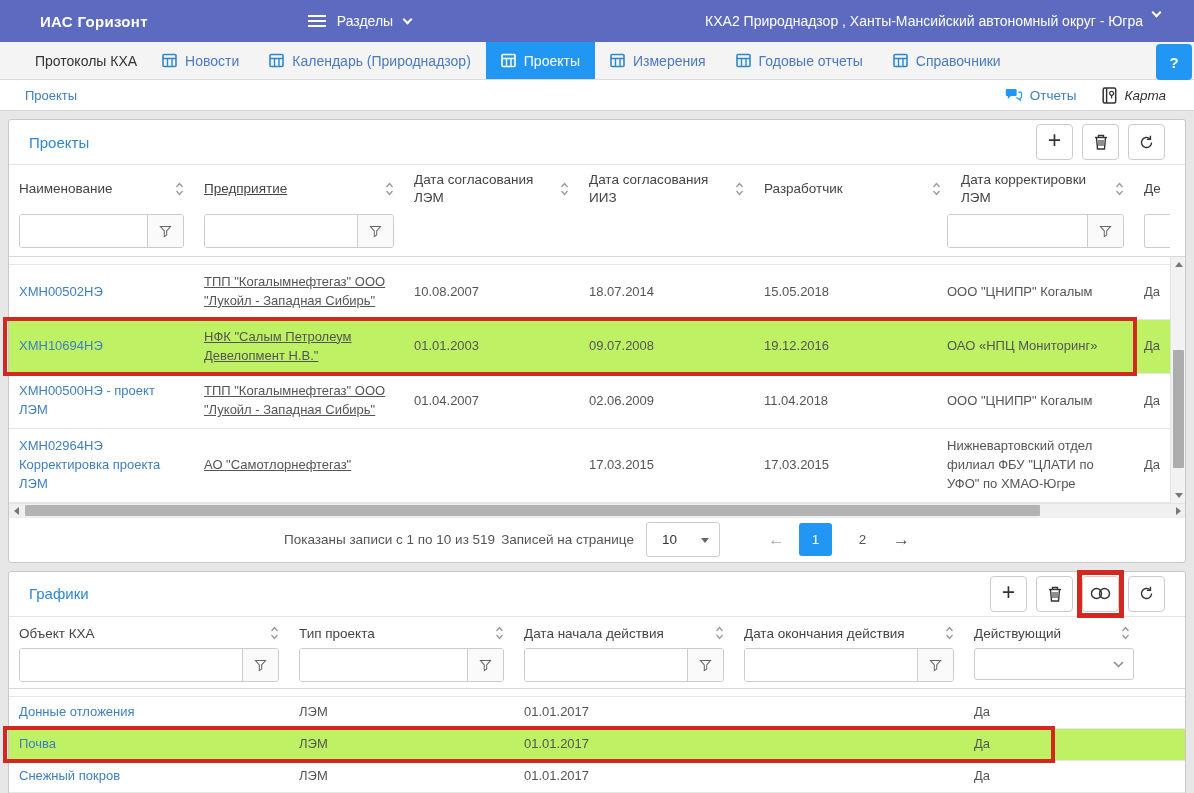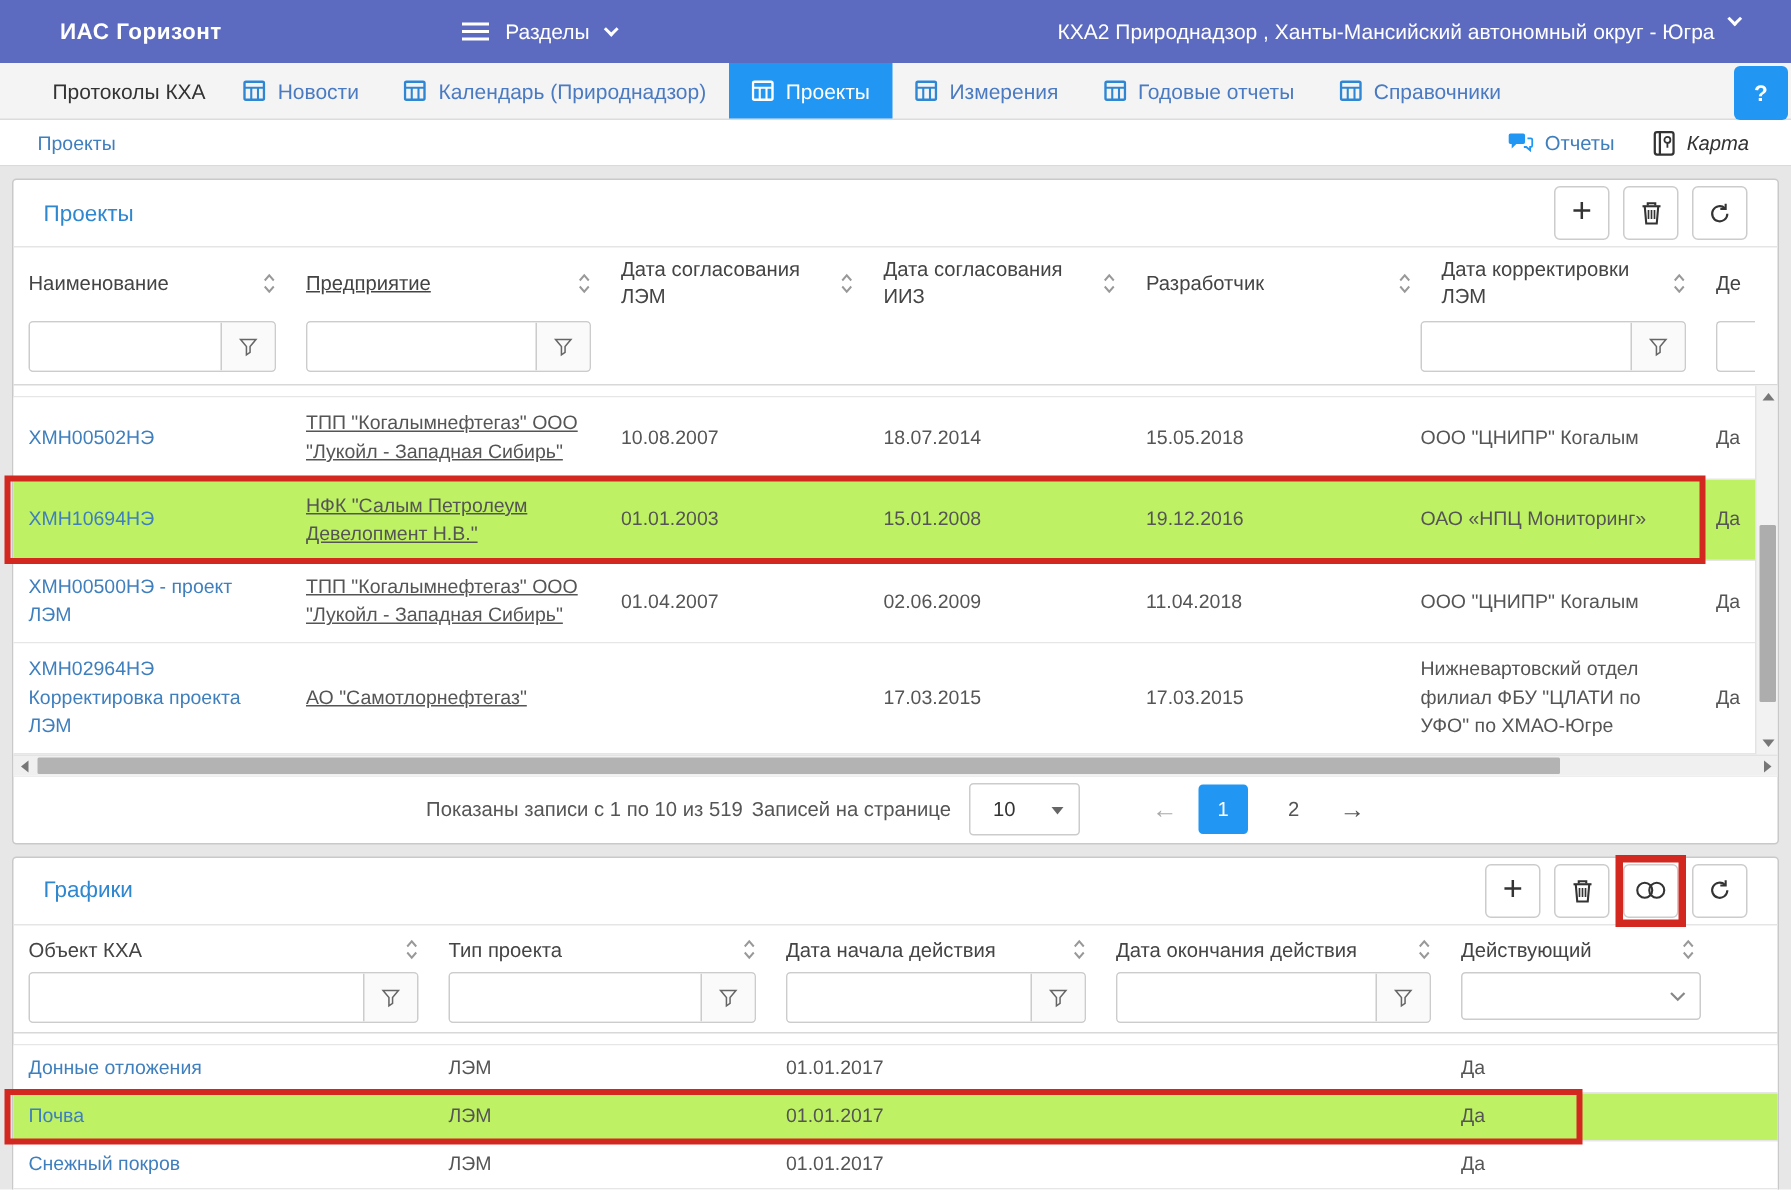--- a/index.html
+++ b/index.html
@@ -346,21 +346,21 @@
           <div class="td pc2">10.08.2007</div>
           <div class="td pc3">18.07.2014</div>
           <div class="td pc4">15.05.2018</div>
           <div class="td pc5">ООО "ЦНИПР" Когалым</div>
           <div class="td pc6">Да</div>
         </div>
         <div class="trow hl">
           <div class="td pc0"><a class="cell-link" href="#">ХМН10694НЭ</a></div>
           <div class="td pc1">НФК "Салым Петролеум Девелопмент Н.В."</div>
           <div class="td pc2">01.01.2003</div>
-          <div class="td pc3">15.01.2008</div>
+          <div class="td pc3">09.07.2008</div>
           <div class="td pc4">19.12.2016</div>
           <div class="td pc5">ОАО «НПЦ Мониторинг»</div>
           <div class="td pc6">Да</div>
           <div class="red-frame p-frame"></div>
         </div>
         <div class="trow">
           <div class="td pc0"><a class="cell-link" href="#">ХМН00500НЭ - проект ЛЭМ</a></div>
           <div class="td pc1">ТПП "Когалымнефтегаз" ООО "Лукойл - Западная Сибирь"</div>
           <div class="td pc2">01.04.2007</div>
           <div class="td pc3">02.06.2009</div>

